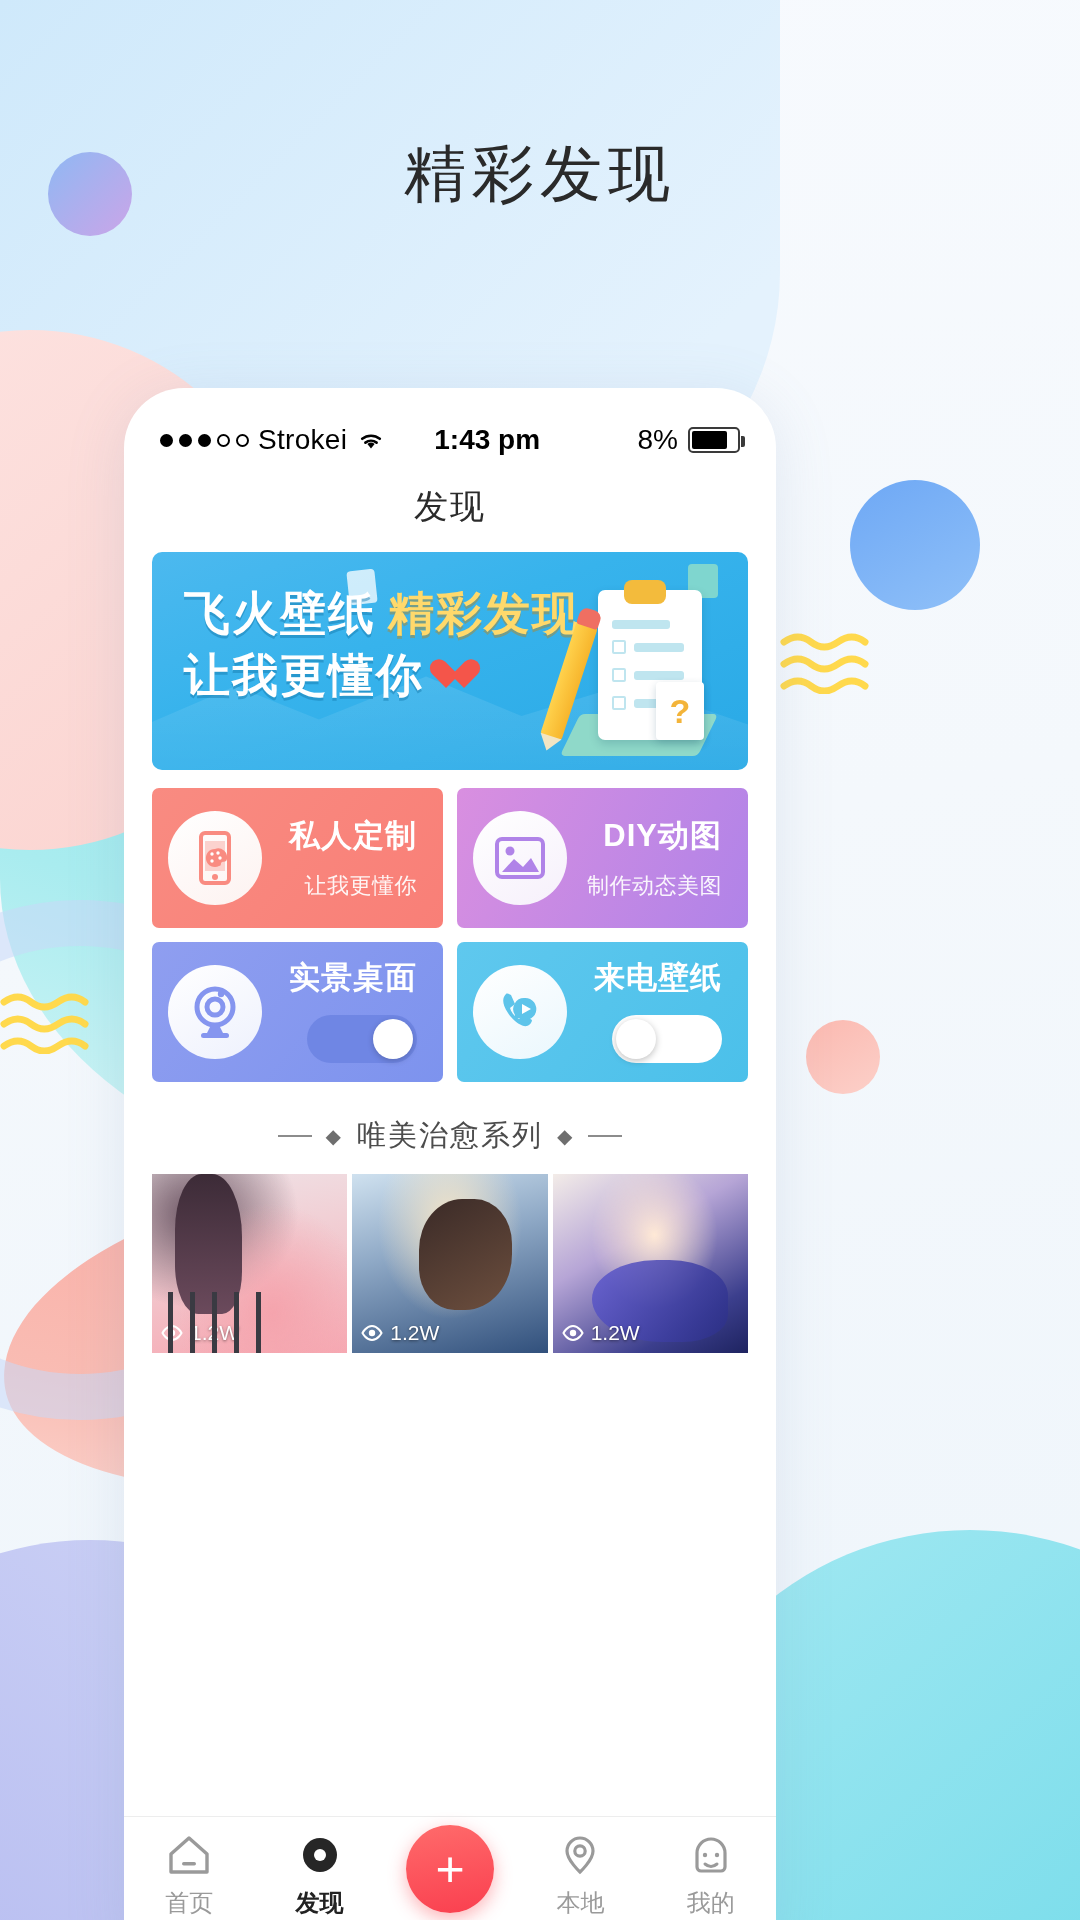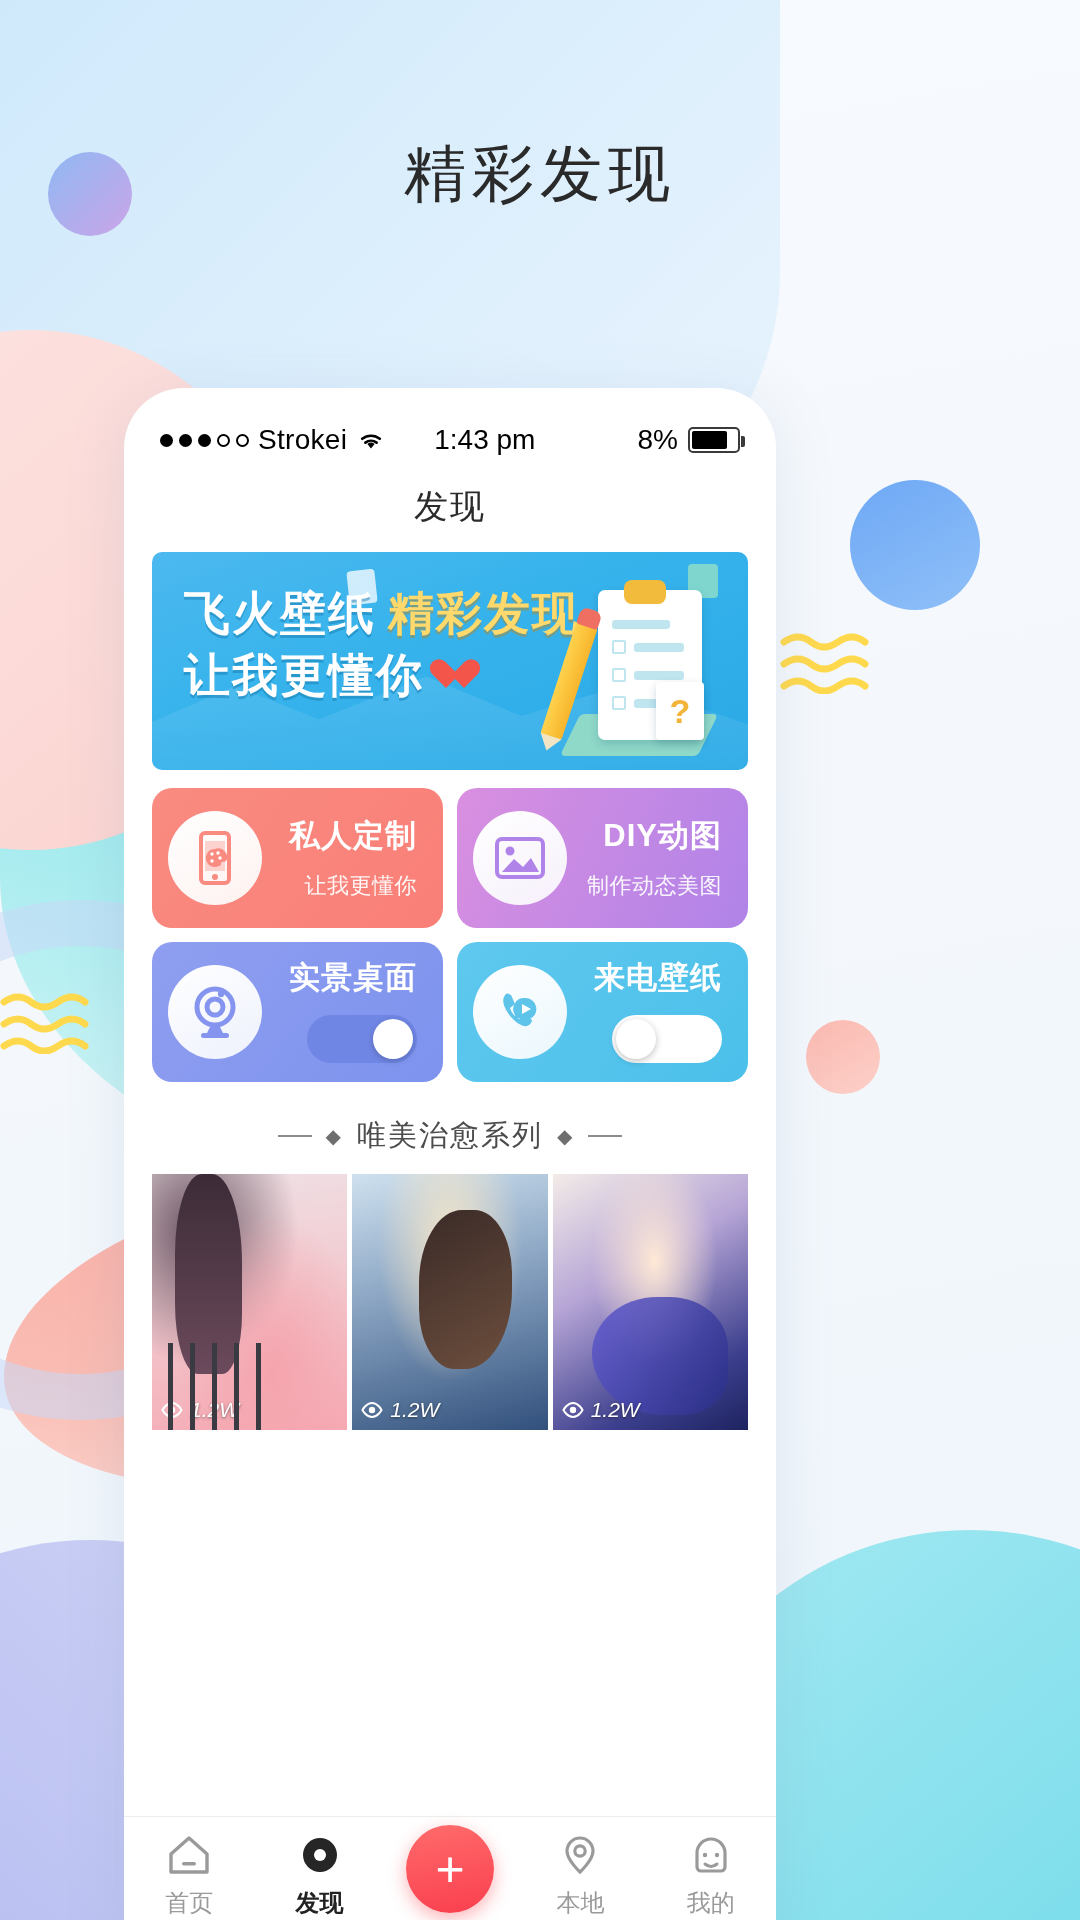--- a/index.html
+++ b/index.html
@@ -91,21 +91,21 @@
   .statusbar {
     height:86px; display:flex; align-items:center;
     padding:18px 36px 0 36px; font-size:27px; color:#000;
   }
   .sb-left { display:flex; align-items:center; gap:9px; flex:1; }
   .sb-dots { display:flex; align-items:center; gap:6px; }
   .sb-dots i { width:13px; height:13px; border-radius:50%;
     border:2px solid #000; display:block; }
   .sb-dots i.on { background:#000; }
   .sb-carrier { font-size:28px; letter-spacing:.3px; }
-  .sb-center { font-size:28px; font-weight:400;margin-left:48px; }
+  .sb-center { font-size:28px; font-weight:700;margin-left:48px; }
   .sb-right { flex:1; display:flex; align-items:center;
     justify-content:flex-end; gap:10px; font-size:28px; }
   .battery {
     width:52px; height:26px; border:2.5px solid #3a3a3a; border-radius:5px;
     padding:2px; position:relative; display:flex;
   }
   .battery::after { content:""; position:absolute; right:-7px; top:7px;
     width:4px; height:11px; background:#3a3a3a; border-radius:0 2px 2px 0; }
   .battery .fill { background:#000; border-radius:2px; height:100%; }
 
@@ -166,21 +166,21 @@
     width:0; height:0; border-left:11px solid transparent;
     border-right:11px solid transparent; border-top:15px solid #f2e5c4; }
   .qmark { position:absolute; right:-2px; bottom:16px; width:48px; height:58px;
     background:#fff; border-radius:4px; display:flex; align-items:center;
     justify-content:center; color:#f3b43a; font-size:34px; font-weight:bold;
     box-shadow:0 3px 8px rgba(0,60,90,.2); }
 
   
   .cards { margin:18px 28px 0; display:grid;
     grid-template-columns:1fr 1fr; gap:14px; }
-  .card { height:140px; border-radius:20px; position:relative;
+  .card { height:140px; border-radius:7px; position:relative;
     display:flex; align-items:center; padding:0 18px 0 16px;
     overflow:hidden; }
   .card.c1 { background:linear-gradient(130deg,#f98b81 0%,#f97f77 100%); }
   .card.c2 { background:linear-gradient(115deg,#d98fe0 0%,#b083e8 100%); }
   .card.c3 { background:linear-gradient(130deg,#8f9ef0 0%,#7d93ee 100%); }
   .card.c4 { background:linear-gradient(130deg,#5fc8ee 0%,#4bc0ea 100%); }
   .card .circ { width:94px; height:94px; border-radius:50%;
     background:linear-gradient(150deg,#ffffff,#fdf2f0);
     flex:0 0 94px; display:flex; align-items:center; justify-content:center; }
   .card .txt { flex:1; text-align:right; padding-right:8px; }
@@ -200,21 +200,21 @@
   
   .section-title { display:flex; align-items:center; justify-content:center;
     gap:14px; margin:34px 0 18px; color:#4c4c4c; font-size:29px;
     letter-spacing:2px; }
   .section-title .dash { width:34px; height:2px; background:#8c8c8c; }
   .section-title .dia { color:#6e6e6e; font-size:20px; }
 
   
   .gallery { margin:0 28px; display:grid; grid-template-columns:1fr 1fr 1fr;
     gap:5px; }
-  .shot { position:relative; height:256px; overflow:hidden;font-style:italic; }
+  .shot { position:relative; height:179px; overflow:hidden; }
   .shot .views { position:absolute; left:9px; bottom:8px; display:flex;
     align-items:center; gap:7px; color:#fff; font-size:21px;
     text-shadow:0 1px 3px rgba(0,0,0,.5); }
   .g1 { background:
       radial-gradient(ellipse at 62% 78%,#f5a4ad 0%,rgba(245,164,173,0) 56%),
       radial-gradient(ellipse at 22% 22%,#6b5563 0%,rgba(107,85,99,0) 48%),
       linear-gradient(170deg,#efe2e6 0%,#f2c7cd 52%,#f6a9b3 100%); }
   .g1::before { content:""; position:absolute; left:12%; top:0; width:34%;
     height:78%; background:linear-gradient(180deg,#3c2b37,#6b4a5c);
     border-radius:40% 45% 30% 35%; }

